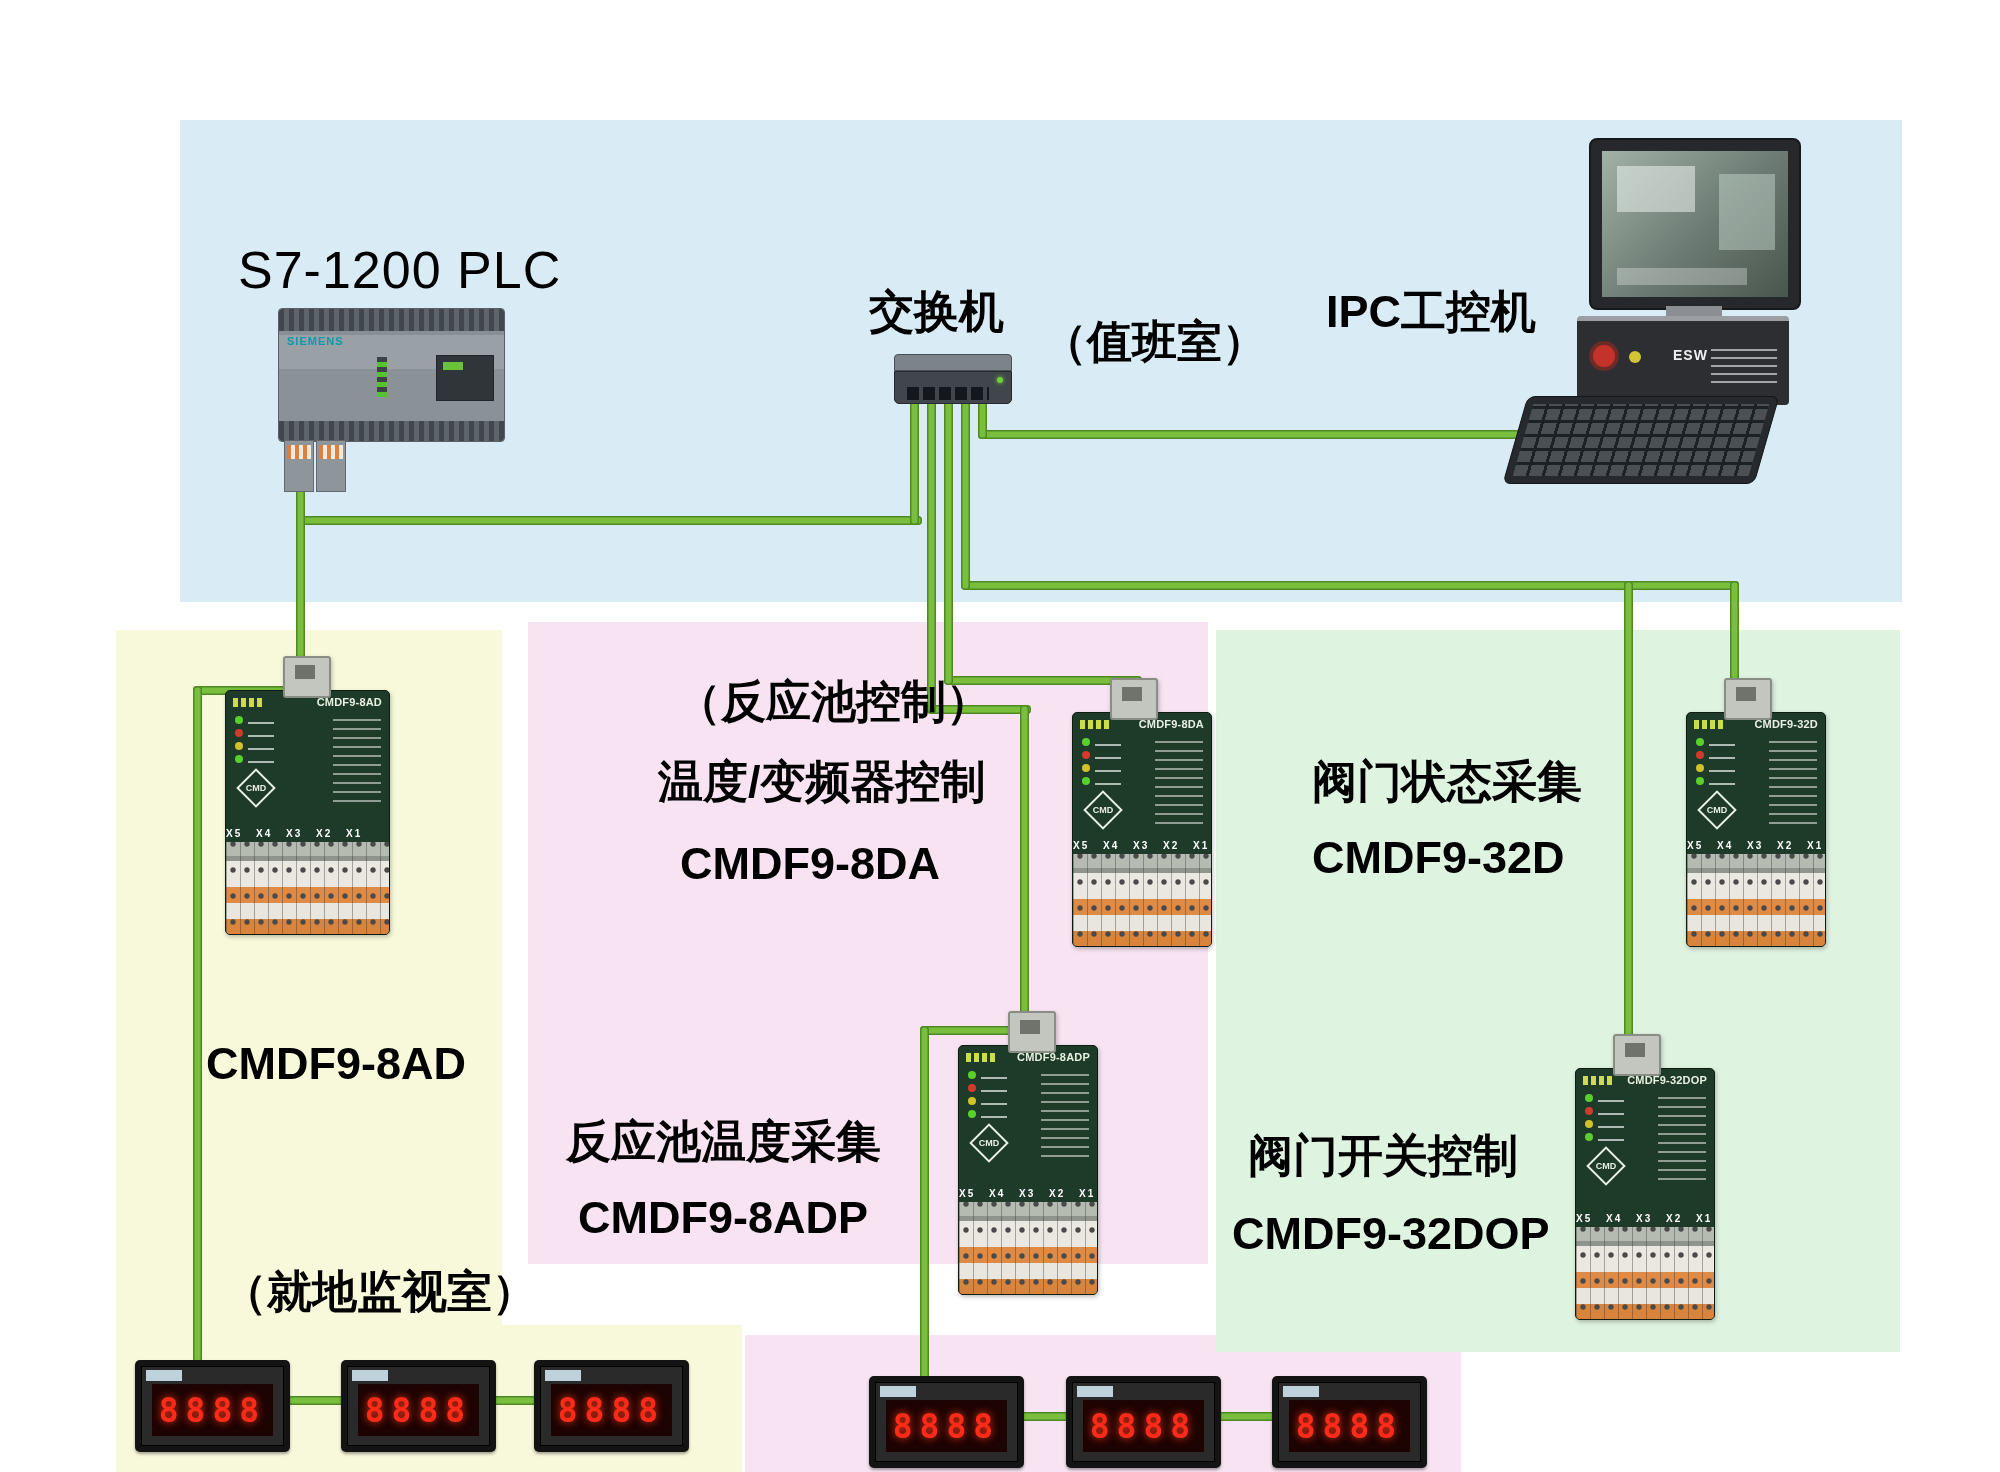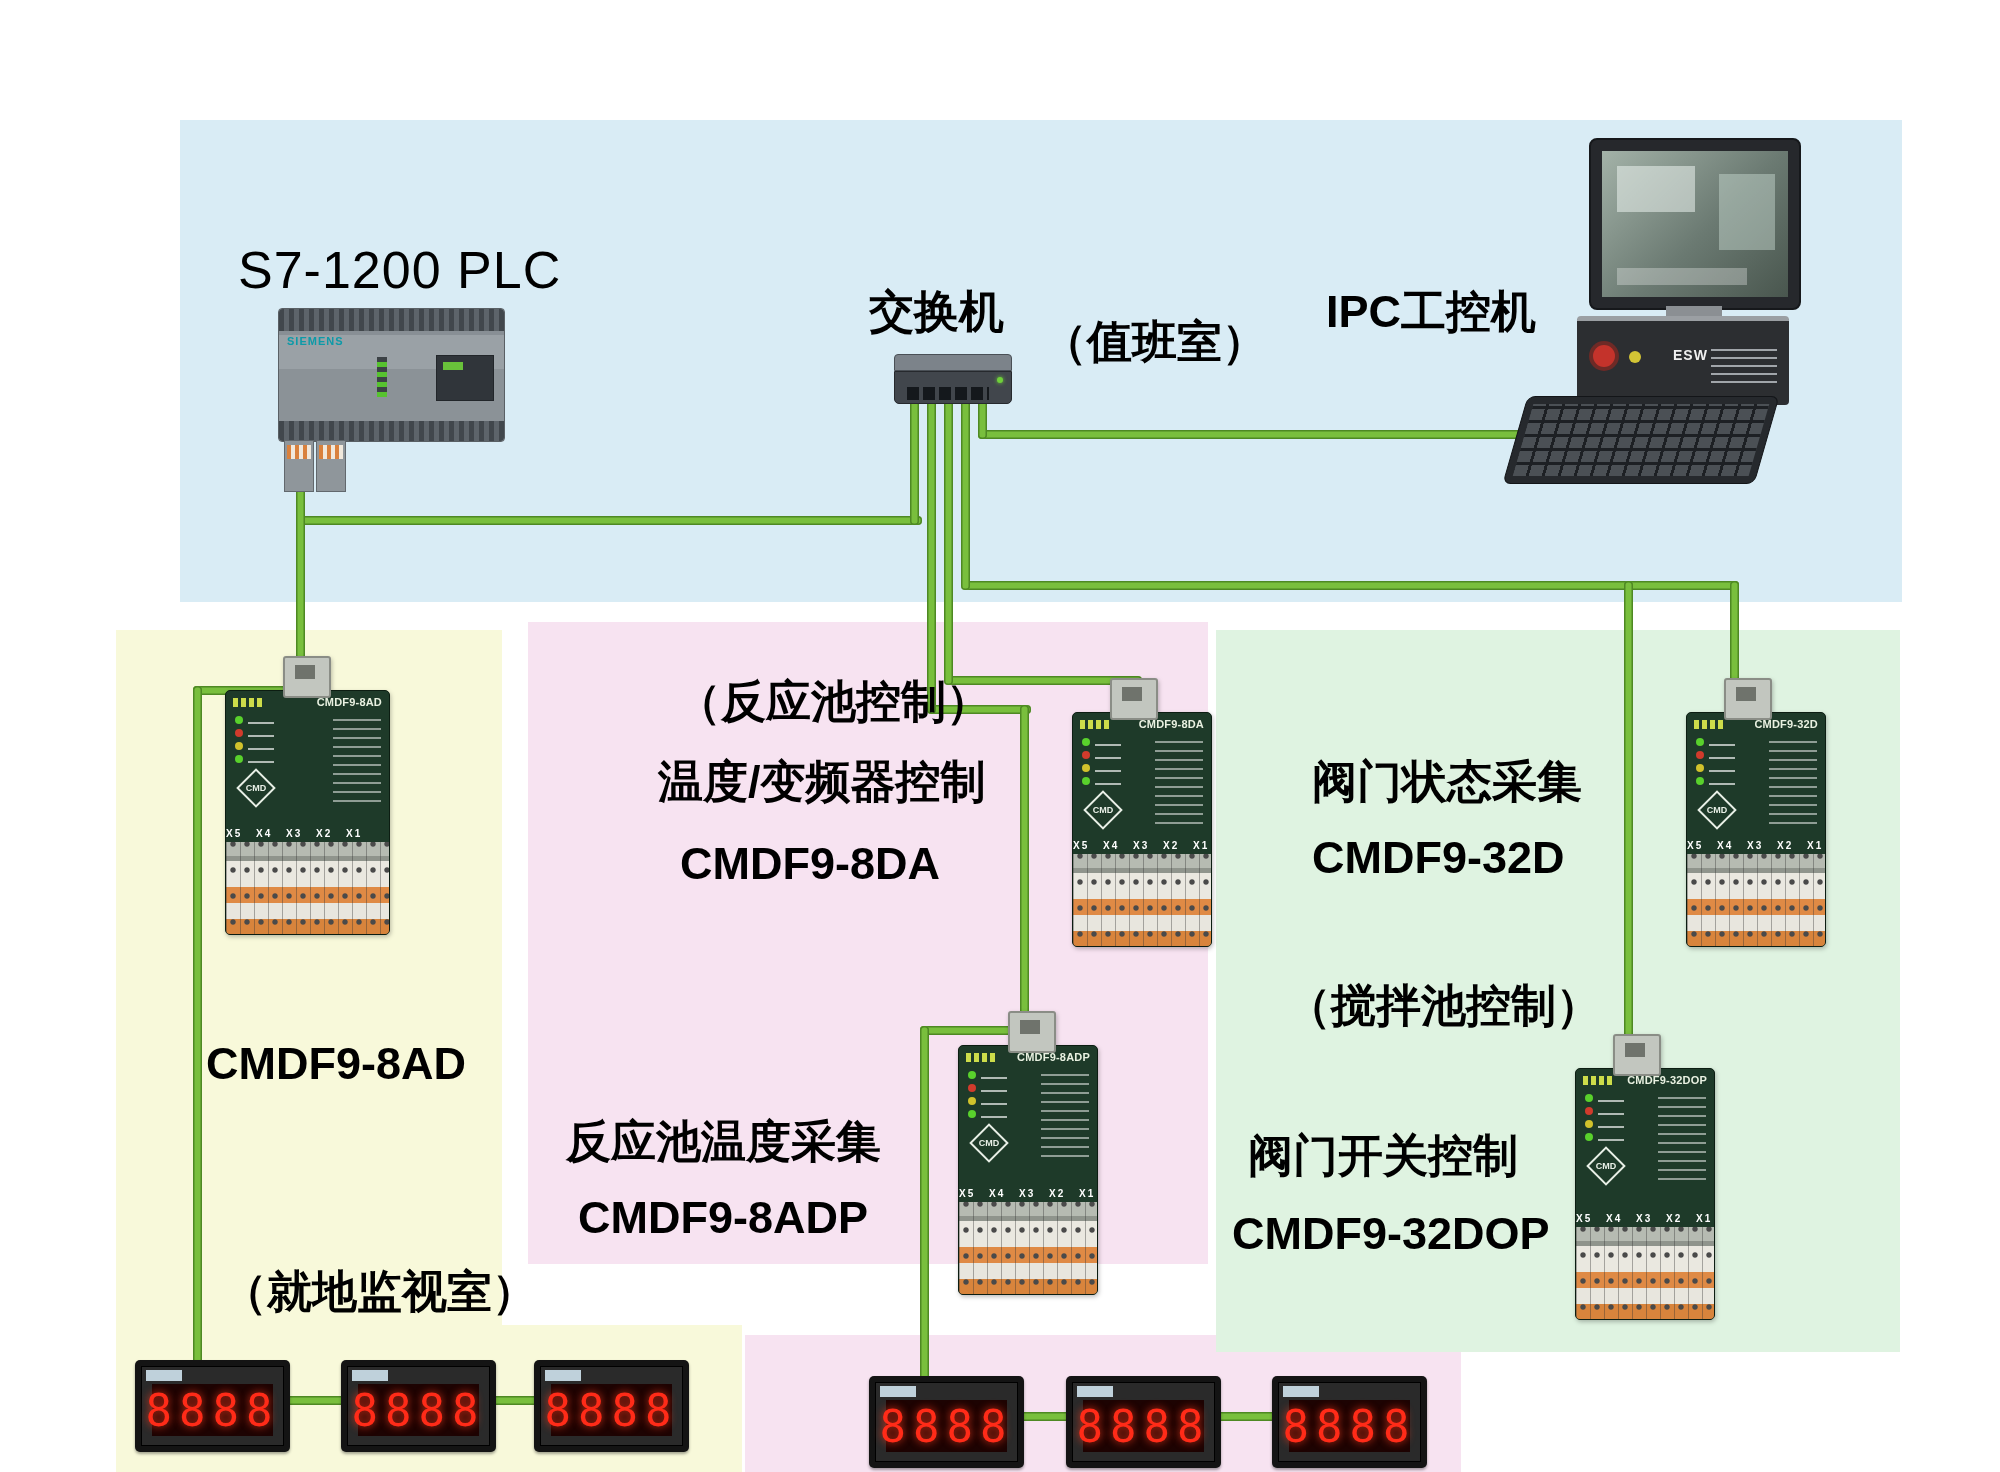--- a/index.html
+++ b/index.html
@@ -150,21 +150,21 @@
       linear-gradient(180deg,#b6bbb2 0 14px,#8f948c 14px 19px,#eae8e0 19px 45px,#df8a45 45px 61px,#e8e6de 61px 77px,#d8843c 77px 100%);
     background-size:auto,14px 26px,auto; background-position:0 0,0 22px,0 0;}
 
   
   .meter{position:absolute; width:155px; height:92px; background:#141414; border-radius:5px;
     box-shadow:0 2px 3px rgba(0,0,0,.35); z-index:3;}
   .meter-inner{position:absolute; inset:6px; background:#2a2a2a; border:1px solid #000;}
   .meter-badge{position:absolute; left:4px; top:3px; width:36px; height:11px; background:#cfe3ee; opacity:.9;}
   .meter-display{position:absolute; left:10px; right:10px; top:17px; bottom:9px; background:#1d0302;
     display:flex; align-items:center; justify-content:center;
-    color:#ff2b18; font-family:"DejaVu Sans Mono",monospace; font-size:44px; font-weight:normal;
+    color:#ff2b18; font-family:"DejaVu Sans Mono",monospace; font-size:33px; font-weight:bold;
     letter-spacing:7px; text-shadow:0 0 9px rgba(255,60,30,.9);}
   #meter-l1{left:135px;  top:1360px;} #meter-l2{left:341px;  top:1360px;} #meter-l3{left:534px;  top:1360px;}
   #meter-m1{left:869px;  top:1376px;} #meter-m2{left:1066px; top:1376px;} #meter-m3{left:1272px; top:1376px;}
 </style>
 </head>
 <body>
 
 <div class="canvas">
 
   <div class="panel blue"></div>
@@ -374,17 +374,16 @@
   <div class="lbl" id="lbl-ipc">IPC工控机</div>
   <div class="lbl" id="lbl-8ad">CMDF9-8AD</div>
   <div class="lbl" id="lbl-local">（就地监视室）</div>
   <div class="lbl" id="lbl-react">（反应池控制）</div>
   <div class="lbl" id="lbl-tempvfd">温度/变频器控制</div>
   <div class="lbl" id="lbl-8da">CMDF9-8DA</div>
   <div class="lbl" id="lbl-reacttmp">反应池温度采集</div>
   <div class="lbl" id="lbl-8adp">CMDF9-8ADP</div>
   <div class="lbl" id="lbl-valvest">阀门状态采集</div>
   <div class="lbl" id="lbl-32d">CMDF9-32D</div>
-  <div class="lbl" id="lbl-mixing">（搅拌池控制）</div>
   <div class="lbl" id="lbl-valvesw">阀门开关控制</div>
   <div class="lbl" id="lbl-32dop">CMDF9-32DOP</div>
 
 </div>
 
 </body></html>

